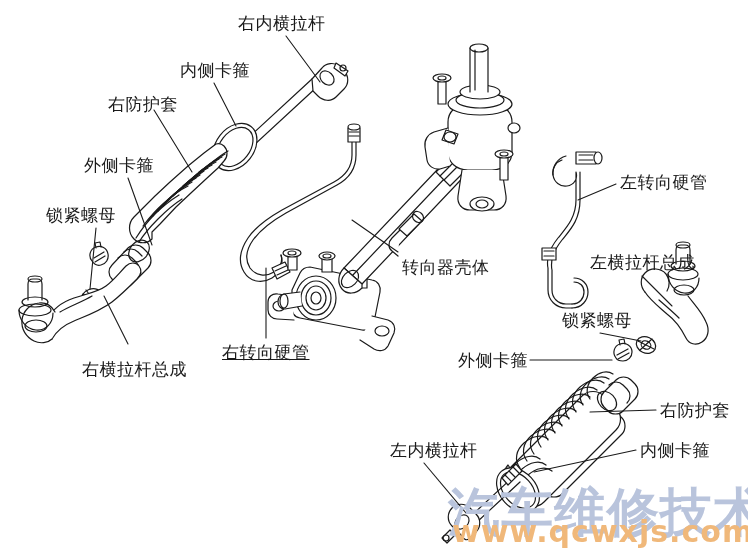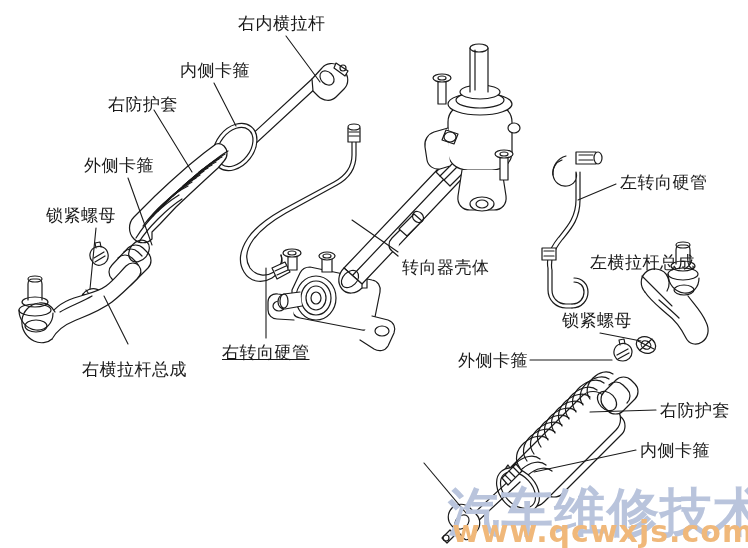--- a/index.html
+++ b/index.html
@@ -405,17 +405,18 @@
   <div class="label" style="left:46px; top:205px;">锁紧螺母</div>
   <div class="label" style="left:82px; top:359px;">右横拉杆总成</div>
   <div class="label" style="left:222px; top:342px;text-decoration:underline;">右转向硬管</div>
   <div class="label" style="left:620px; top:172px;">左转向硬管</div>
   <div class="label" style="left:402px; top:257px;">转向器壳体</div>
   <div class="label" style="left:590px; top:252px;">左横拉杆总成</div>
   <div class="label" style="left:562px; top:310px;">锁紧螺母</div>
   <div class="label" style="left:458px; top:350px;">外侧卡箍</div>
   <div class="label" style="left:660px; top:400px;">右防护套</div>
   <div class="label" style="left:640px; top:440px;">内侧卡箍</div>
+  <div class="label" style="left:390px; top:440px;">左内横拉杆</div>
 
   <div class="wm" id="wm-cn">汽车维修技术网</div>
   <div class="wm" id="wm-url">www.qcwxjs.com</div>
 
 </div>
 
 </body></html>

